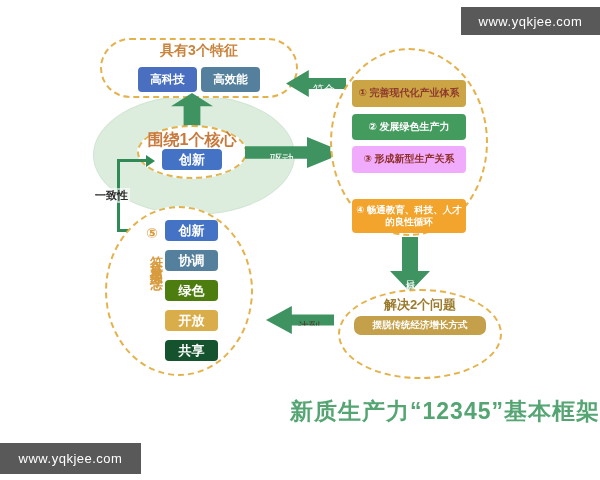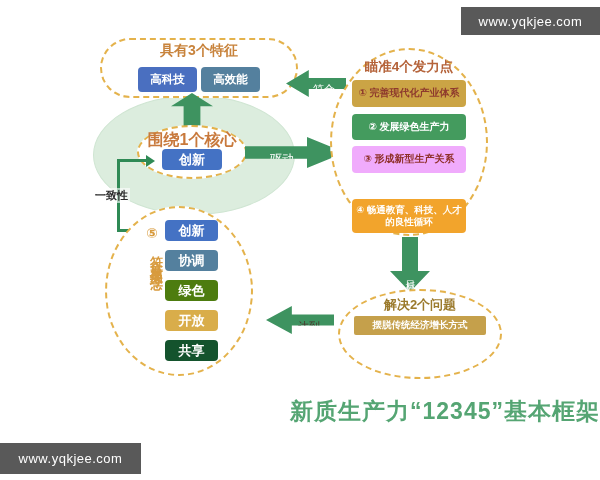--- a/index.html
+++ b/index.html
@@ -54,21 +54,21 @@
   #focus-title{left:352px;top:58px;width:114px;font-size:13.5px;}
   .focus-item{left:352px;width:114px;font-size:10px;font-weight:bold;border-radius:4px;
     display:flex;align-items:center;justify-content:center;text-align:center;box-sizing:border-box;line-height:1.25;padding:1px 3px;}
   #focus-item-0{top:80px;height:27px;}
   #focus-item-1{top:114px;height:26px;}
   #focus-item-2{top:146px;height:27px;}
   #focus-item-3{top:180px;height:34px;font-size:9.5px;}
   
   #solve-group{left:338px;top:289px;width:164px;height:90px;border-radius:50%;}
   #solve-title{left:338px;top:296px;width:164px;font-size:13px;}
-  .solve-item{left:354px;width:132px;height:19px;font-size:9.5px;border-radius:2px;text-align:right;}
+  .solve-item{left:354px;width:132px;height:19px;font-size:9.5px;border-radius:7px;text-align:right;}
   #solve-item-0{top:316px;}
   #solve-item-1{top:340px;}
   
   #concepts-group{left:105px;top:206px;width:148px;height:170px;border-radius:50%;}
   #concept-number{left:146px;top:225px;font-size:14px;font-weight:bold;color:#d89b3e;}
   #concept-vlabel{left:147px;top:246px;font-size:13px;font-weight:bold;color:#d89b3e;
     writing-mode:vertical-lr;text-orientation:upright;letter-spacing:3.5px;}
   .concept-box{left:165px;width:53px;height:21px;font-size:13px;}
   #concept-box-0{top:220px;}
   #concept-box-1{top:250px;}
@@ -111,21 +111,20 @@
   <div id="consistency-label" class="abs">一致性</div>
 
   <div id="conform-arrow" class="abs arrow arrow-left">
     <span>符合</span>
   </div>
   <div id="drive-arrow" class="abs arrow arrow-right">
     <span>驱动</span>
   </div>
 
   <div id="focus-group" class="abs group"></div>
-  <div id="focus-title" class="abs group-title" style="color: rgb(181, 99, 58);">瞄准4个发力点</div>
   <div id="focus-item-0" class="abs focus-item" style="background: rgb(203, 164, 69); color: rgb(142, 58, 45);">① 完善现代化产业体系</div>
   <div id="focus-item-1" class="abs focus-item" style="background: rgb(68, 155, 94); color: rgb(255, 255, 255);">② 发展绿色生产力</div>
   <div id="focus-item-2" class="abs focus-item" style="background: #f0abfc; color: rgb(142, 47, 40);">③ 形成新型生产关系</div>
   <div id="focus-item-3" class="abs focus-item" style="background: rgb(242, 164, 44); color: rgb(255, 255, 255); margin-top: 19px;">④ 畅通教育、科技、人才的良性循环</div>
 
   <div id="goal-arrow" class="abs arrow arrow-down">
     <span class="vtext">目标</span>
   </div>
 
   <div id="solve-group" class="abs group"></div>

